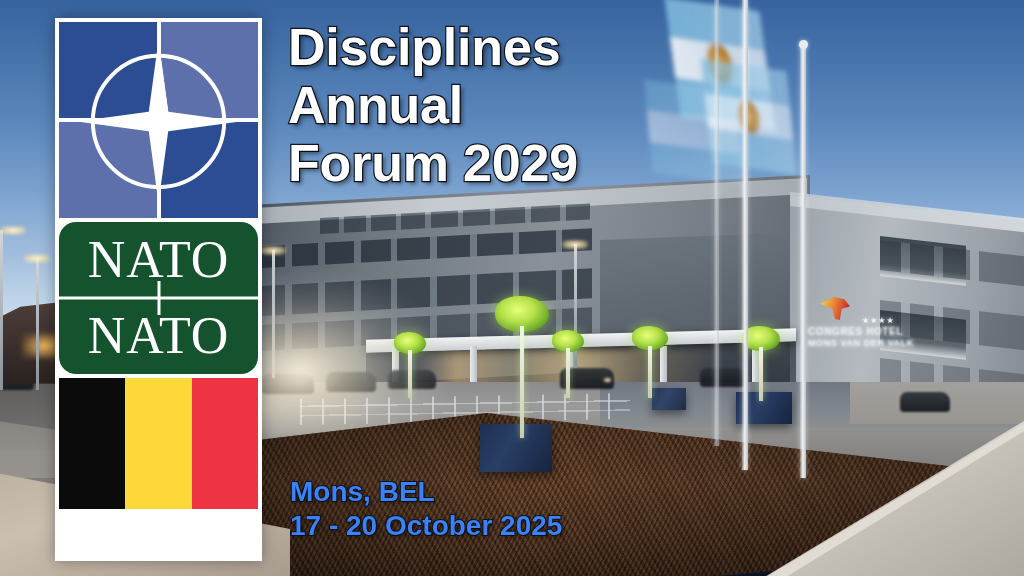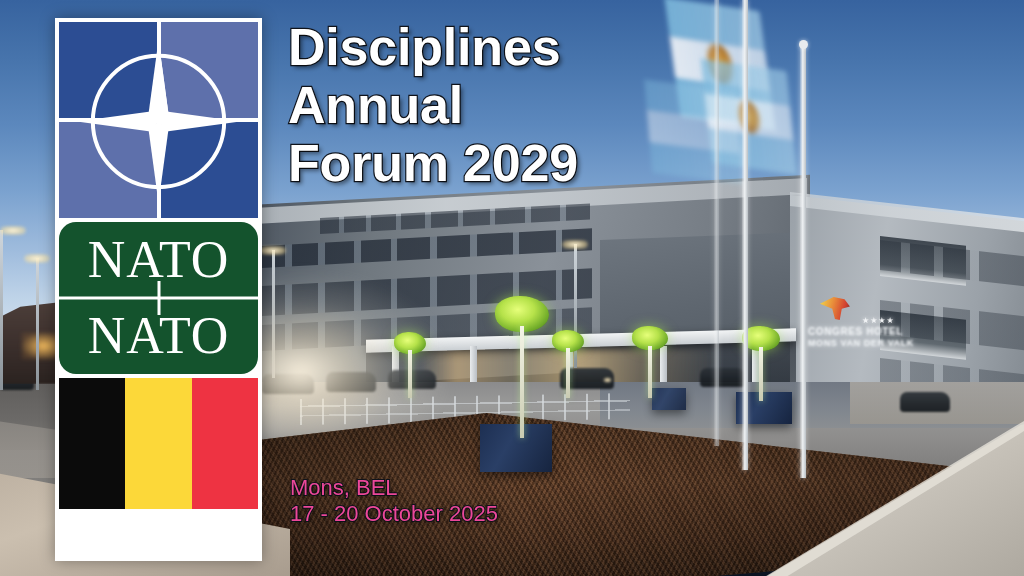--- a/index.html
+++ b/index.html
@@ -404,23 +404,23 @@
     paint-order: stroke fill;
     text-shadow: 3px 3px 4px rgba(0,0,0,.45);
     white-space: nowrap;
   }
   .date-block {
     position: absolute;
     left: 290px; top: 475px;
     width: 430px;
   }
   .date-line {
-    color: #ec4899;
-    font-size: 22px;
-    font-weight: normal;
+    color: #3b82f6;
+    font-size: 28px;
+    font-weight: bold;
     line-height: 1.2;
     -webkit-text-stroke: 2px #10141c;
     paint-order: stroke fill;
     text-shadow: 2px 2px 4px rgba(0,0,0,.5);
     white-space: nowrap;
   }
 </style>
 </head>
 <body>
 

